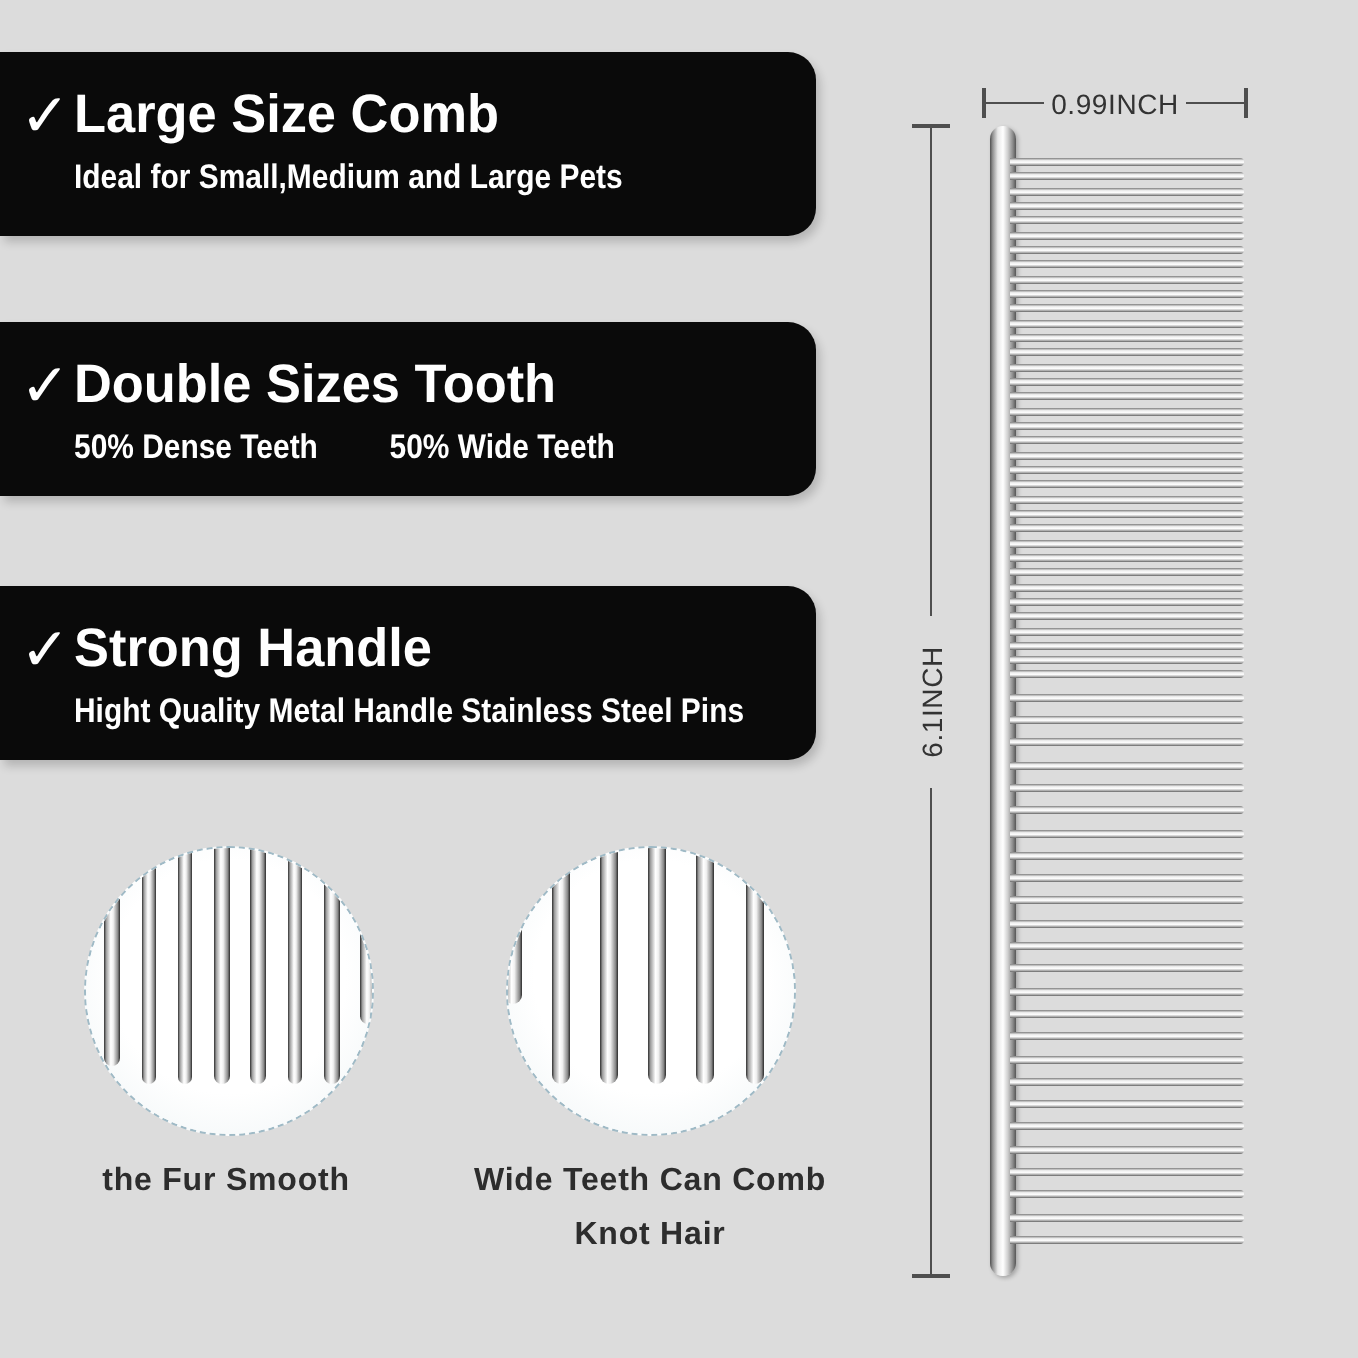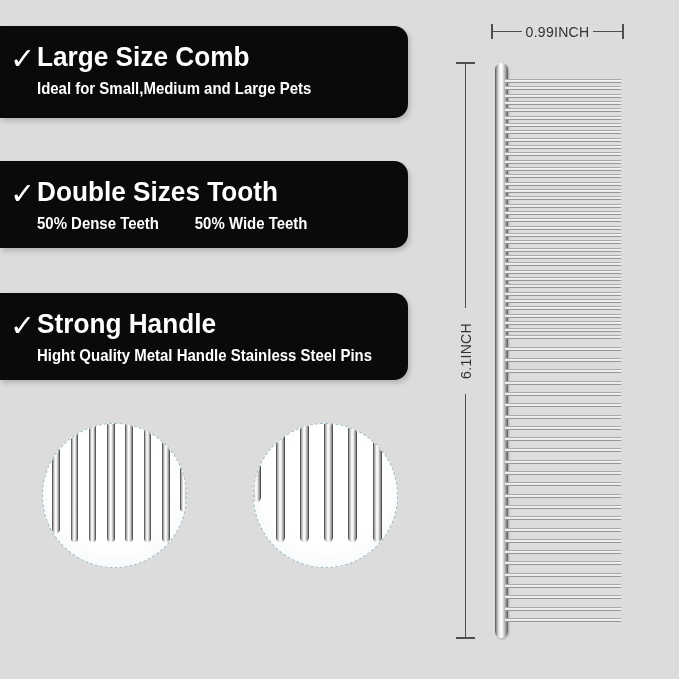--- a/index.html
+++ b/index.html
@@ -38,21 +38,21 @@
     margin-top:4px;
     font-size:17px;line-height:22px;font-weight:700;
     transform:scaleX(0.88);transform-origin:left center;
     white-space:nowrap;
   }
   .banner-sub .part{margin-right:36px;}
   .banner-sub .part:last-child{margin-right:0;}
 
   
   .dim-h{
-    position:absolute;left:491px;top:24px;width:133px;height:15px;
+    position:absolute;left:491px;top:44px;width:133px;height:15px;
     display:flex;align-items:center;
   }
   .dim-h .tick-v{width:2px;height:15px;background:var(--dim,#4f4f4f);}
   .dim-h .hline{flex:1;height:1.5px;background:var(--dim,#4f4f4f);}
   .dim-label{
     font-size:14px;color:#333;padding:0 4px;white-space:nowrap;
     letter-spacing:0.3px;
   }
   .dim-v{
     position:absolute;left:456px;top:62px;width:19px;height:577px;
@@ -235,15 +235,20 @@
   <div class="inset inset-right" id="inset-wide">
       <div class="pin" style="left: -2.5px; width: 9px; height: 86.4113px;"></div>
       <div class="pin" style="left: 21.7px; width: 9px; height: 126px;"></div>
       <div class="pin" style="left: 45.9px; width: 9px; height: 126px;"></div>
       <div class="pin" style="left: 70.1px; width: 9px; height: 126px;"></div>
       <div class="pin" style="left: 94.3px; width: 9px; height: 126px;"></div>
       <div class="pin" style="left: 118.5px; width: 9px; height: 126px;"></div>
     </div>
 
   <div class="caption caption-left">
+    <div>the Fur Smooth</div>
+  </div>
+  <div class="caption caption-right">
+    <div>Wide Teeth Can Comb</div>
+    <div>Knot Hair</div>
   </div>
 
 </div>
 
 </body></html>

